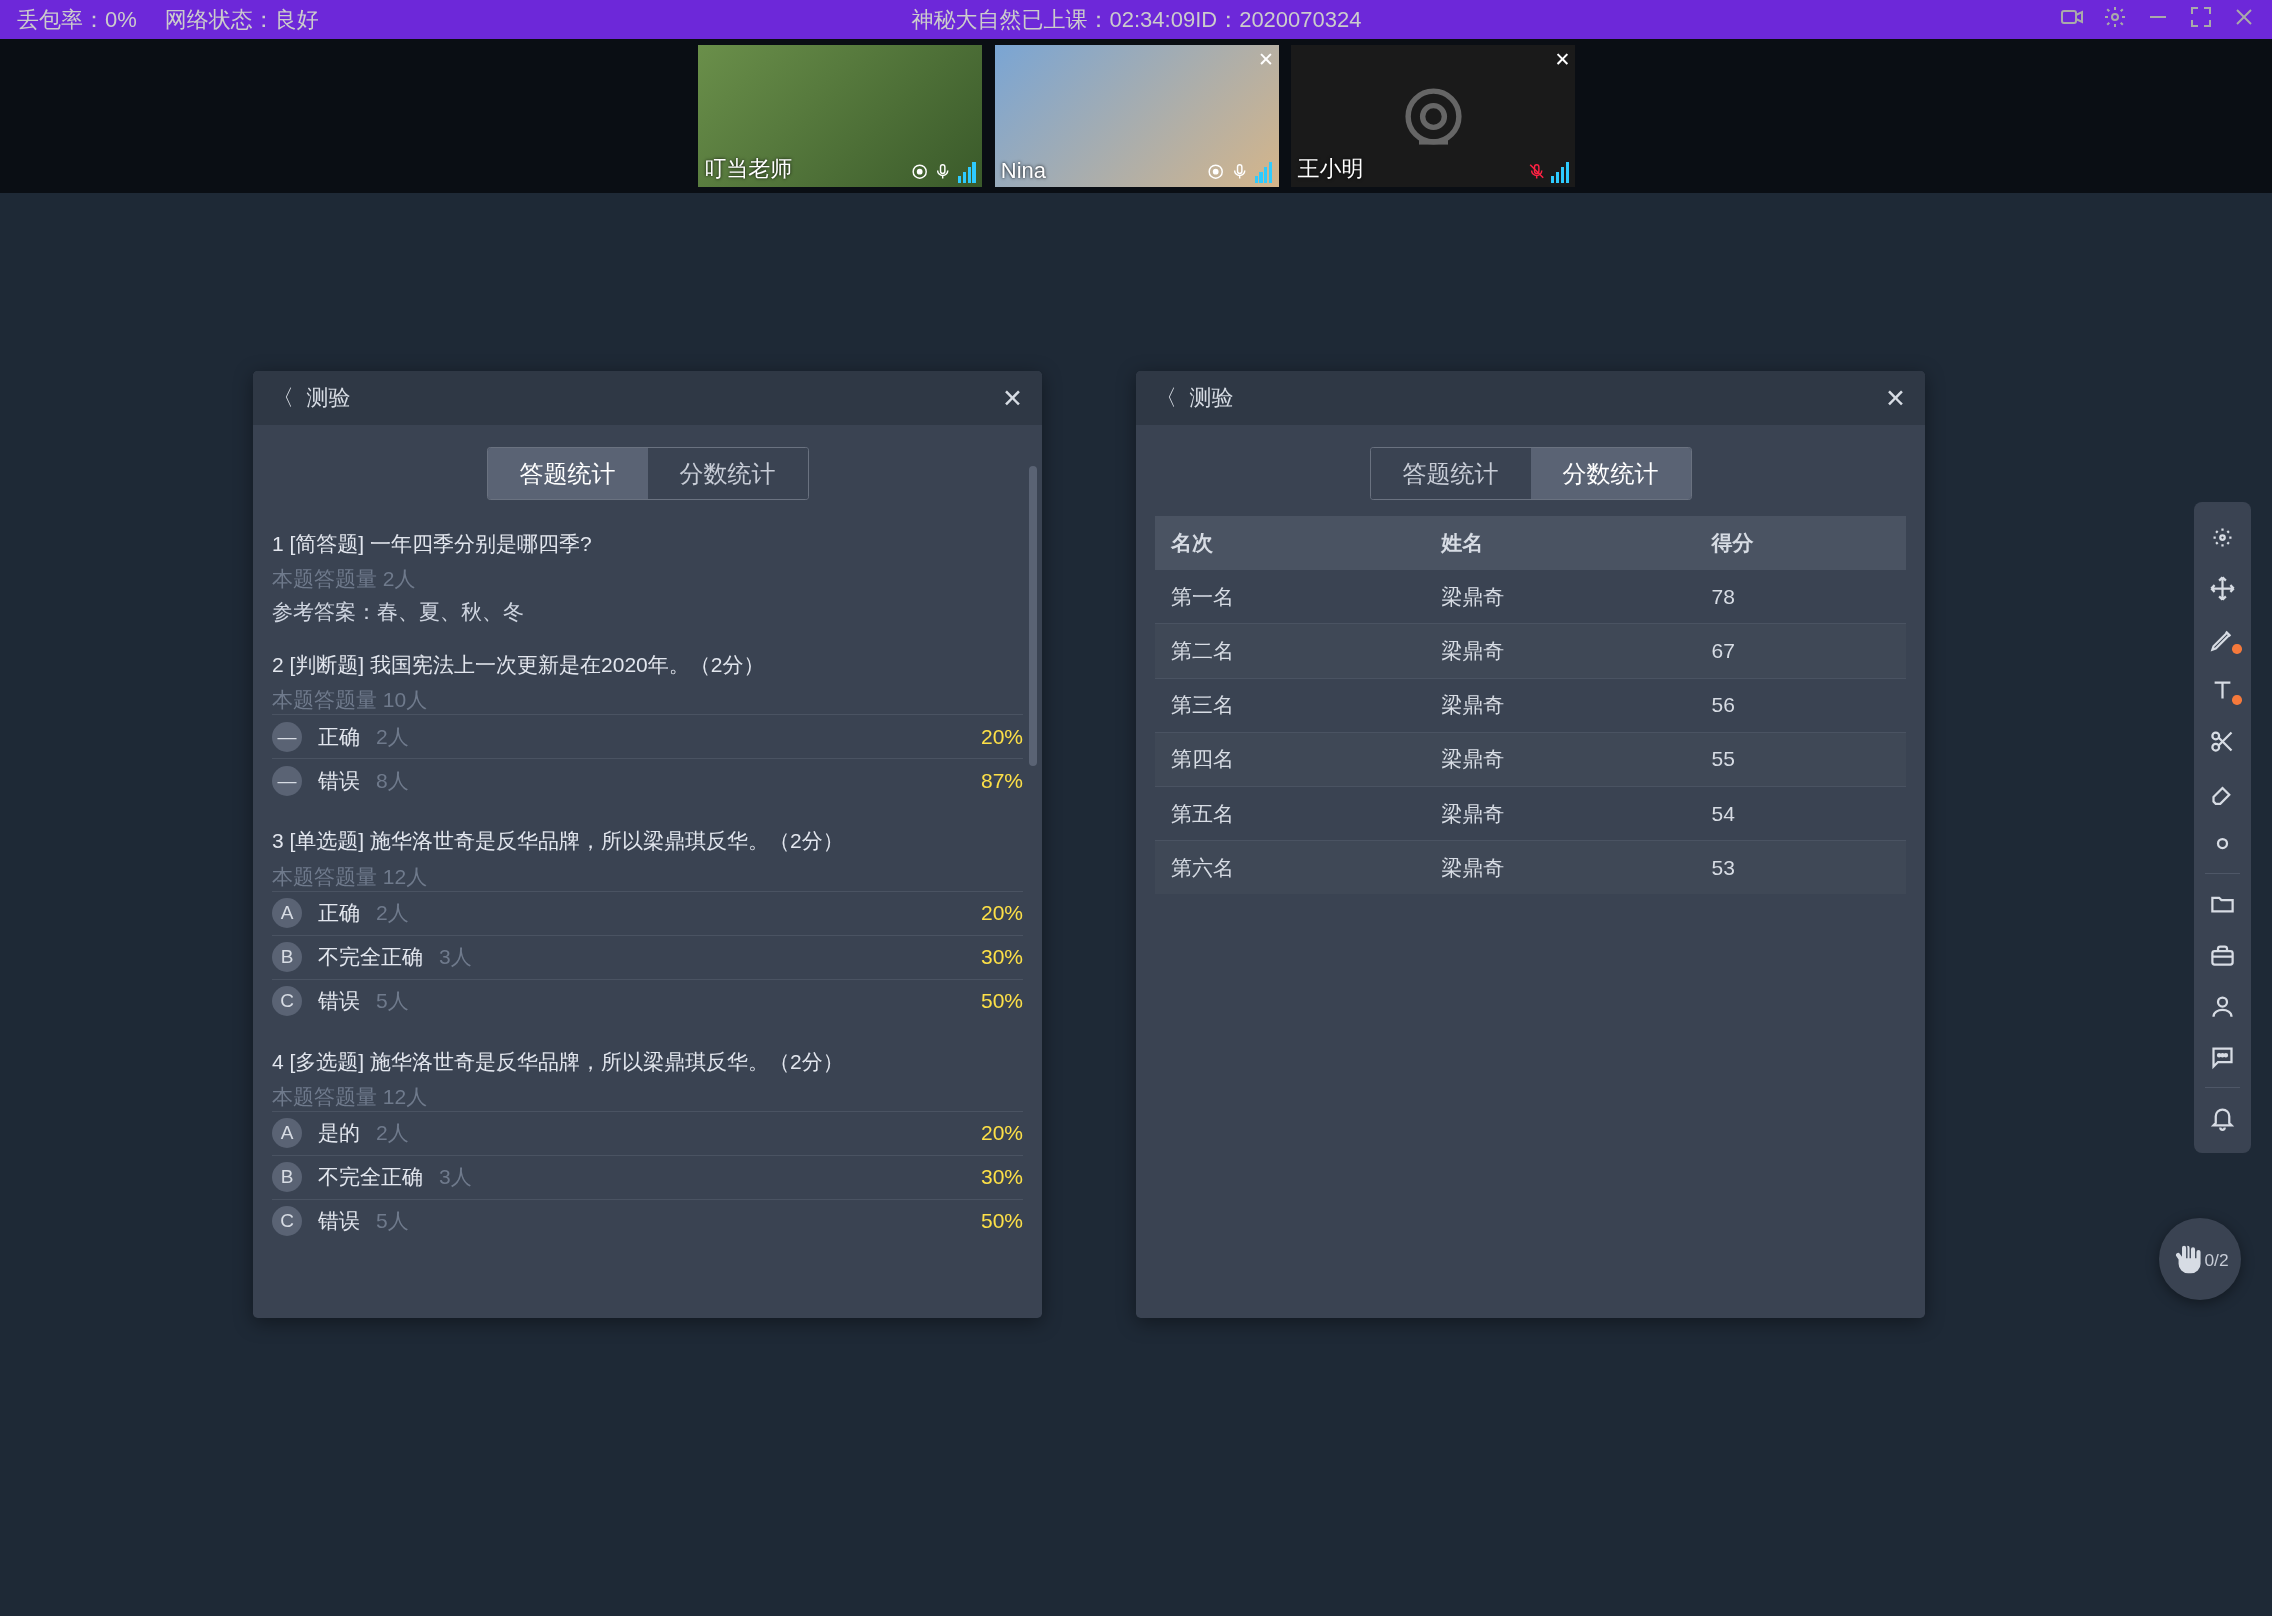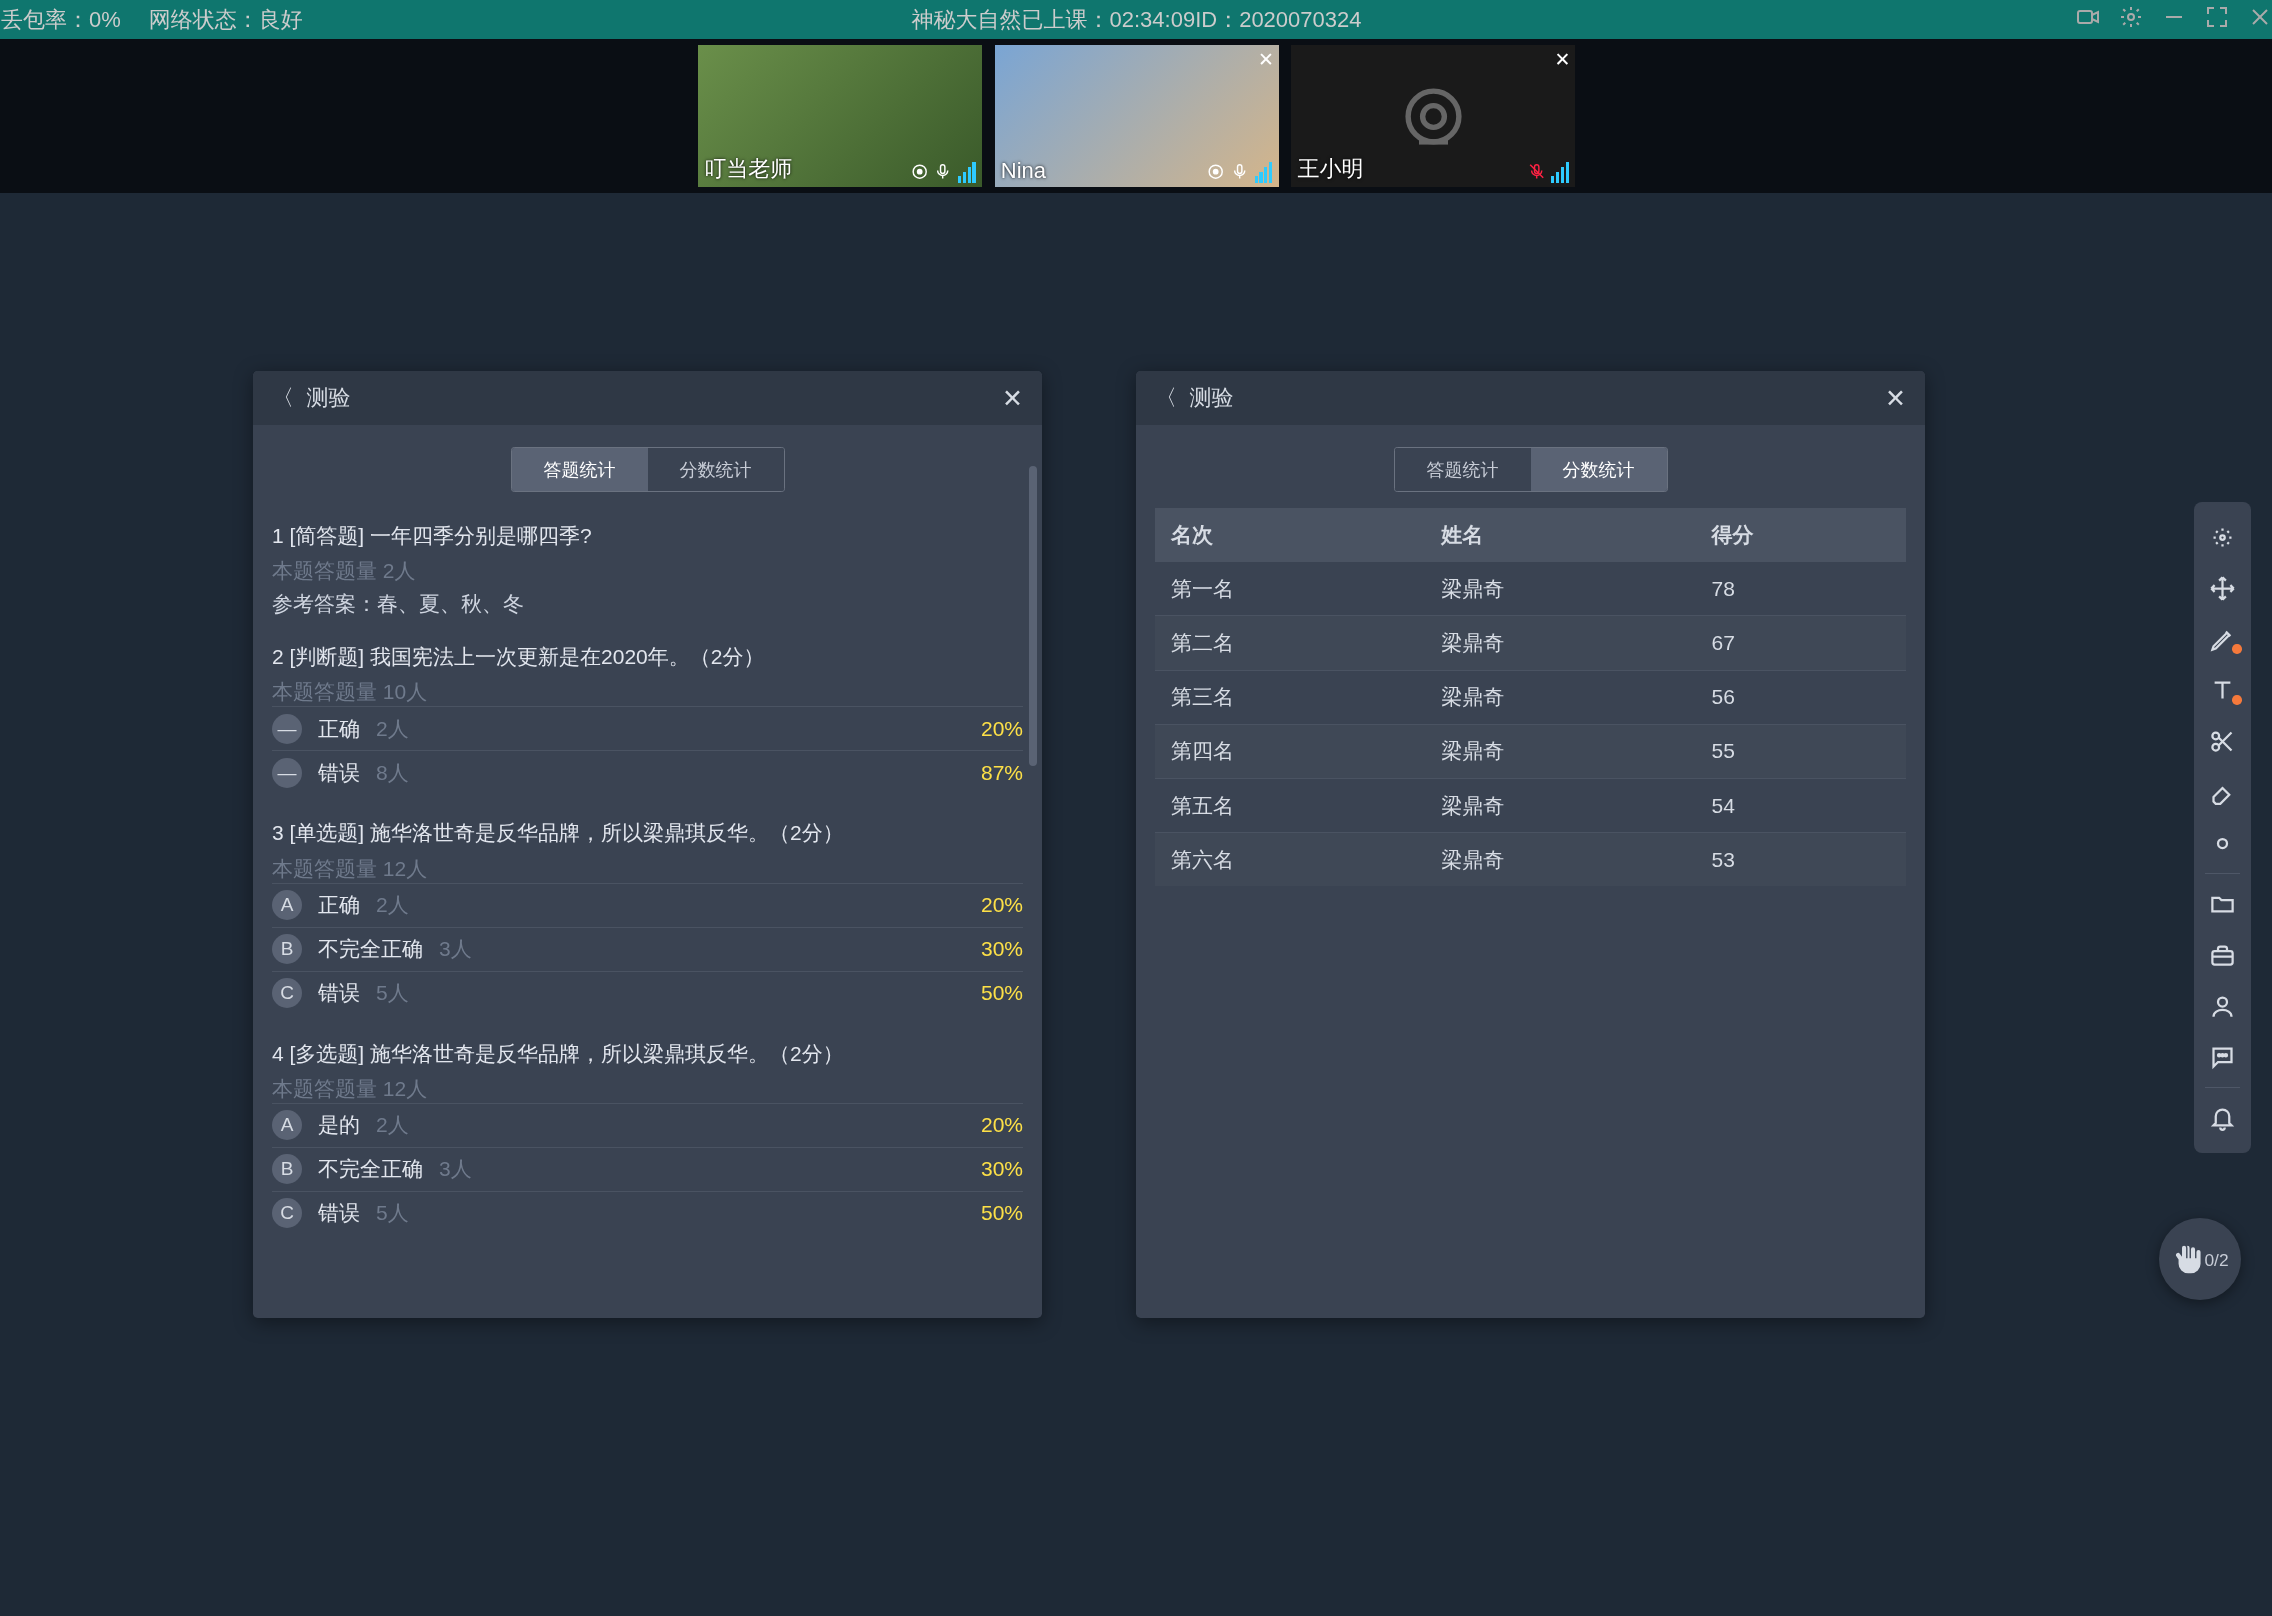--- a/index.html
+++ b/index.html
@@ -1,17 +1,17 @@
 <!DOCTYPE html>
 <html style="font-size:12.6px"><head>
 <meta charset="utf-8">
 <style>
 *{box-sizing:border-box;margin:0;padding:0;font-family:"PingFang SC","Microsoft YaHei",sans-serif}
 body{background:#1e2936;width:2273px;height:1616px;position:relative;color:#fff;overflow:hidden;transform-origin:top left}
-.topbar{height:39px;background:#0f766e;display:flex;align-items:center;padding:0 1px;font-size:22px;color:#ccc;position:relative}
+.topbar{height:39px;background:#6d28d9;display:flex;align-items:center;padding:0 17px;font-size:22px;color:#ccc;position:relative}
 .topbar .left{display:flex;gap:28px}
 .topbar .center{position:absolute;left:50%;transform:translateX(-50%);display:flex;}
 .topbar .right{margin-left:auto;display:flex;gap:19px;align-items:center}
 .topbar .icon svg{width:24px;height:24px;fill:none;stroke:#aaa;stroke-width:2}
 .video-strip{height:154px;background:#0a0e14;display:flex;justify-content:center;gap:12.6px;padding-top:6.3px}
 .video-tile{width:284px;height:142px;position:relative;background:#222;color:#fff;overflow:hidden}
 .video-tile.cam-off{background:#1a1a1a;display:flex;align-items:center;justify-content:center}
 .video-tile .name{position:absolute;left:6.3px;bottom:3.2px;font-size:22px;text-shadow:0 0 3.2px #000}
 .video-tile .close{position:absolute;right:4.7px;top:3.2px;font-size:19px;color:#fff;cursor:pointer}
 .video-tile .indic{position:absolute;right:6.3px;bottom:4.7px;display:flex;gap:6.3px;align-items:center}
@@ -23,21 +23,21 @@
 .tile-img{width:100%;height:100%;display:block}
 
 .panel{position:absolute;width:789px;height:947px;background:#3a4352;border-radius:4.7px;color:#d7dce4;display:flex;flex-direction:column;box-shadow:0 4.7px 19px rgba(0,0,0,.4)}
 .panel.left{left:253px;top:371px}
 .panel.right{left:1136px;top:371px}
 .panel-head{height:54px;display:flex;align-items:center;padding:0 19px;font-size:22px;background:#2f3845;border-radius:4.7px 4.7px 0 0}
 .panel-head .back{margin-right:12.6px;cursor:pointer}
 .panel-head .close{margin-left:auto;cursor:pointer;font-size:25px}
 .tabs{display:flex;justify-content:center;padding:22px 0 16px}
 .tab-group{display:flex;border:0.8px solid #6a7280;border-radius:3.2px;overflow:hidden}
-.tab{padding:9.5px 32px;font-size:18px;color:#c7ccd6;background:#3a4352;cursor:pointer}
+.tab{padding:9.5px 32px;font-size:24px;color:#c7ccd6;background:#3a4352;cursor:pointer}
 .tab.active{background:#5a6374;color:#fff}
 .panel-body{flex:1;overflow-y:auto;padding:0 19px 19px;position:relative}
 .scrollbar{position:absolute;right:4.7px;top:95px;width:8px;height:300px;background:#5a6374;border-radius:4px}
 
 .q-block{padding:11px 0}
 .q-title{font-size:21px;color:#e2e6ee;line-height:1.6}
 .q-sub{font-size:21px;color:#6f7a8c;margin-top:4.7px}
 .q-ans{font-size:21px;color:#cfd5e0;margin-top:4.7px}
 .opt-row{display:flex;align-items:center;height:44px;border-top:0.8px solid #4a5362;font-size:21px}
 .opt-letter{width:30px;height:30px;border-radius:50%;background:#5a6374;display:flex;align-items:center;justify-content:center;font-size:19px;margin-right:16px}

